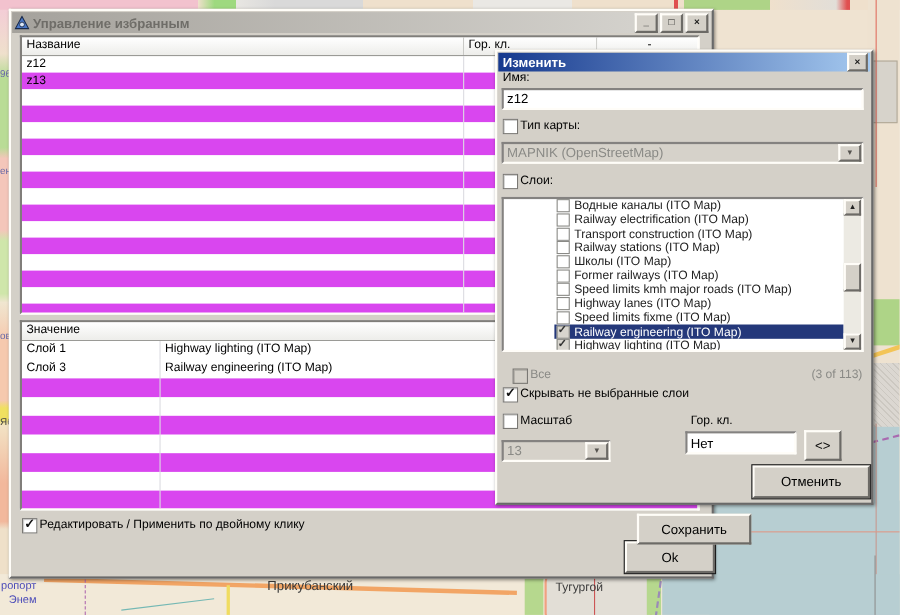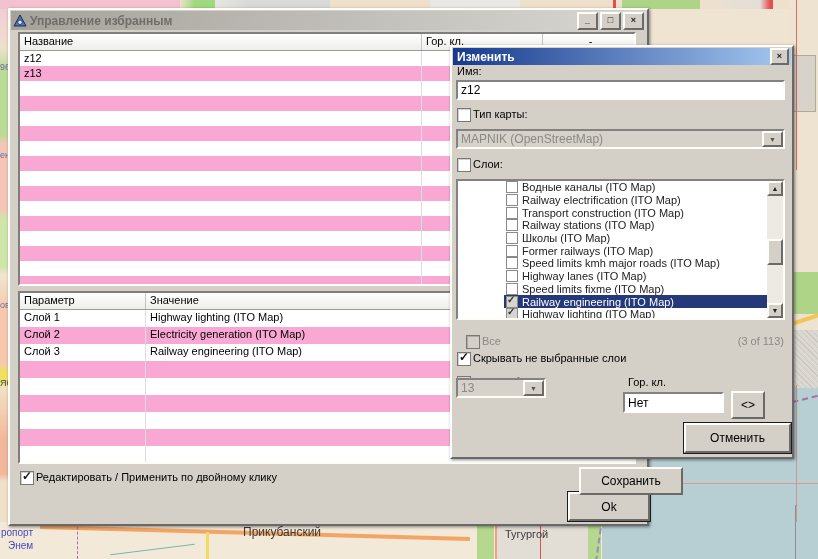--- a/index.html
+++ b/index.html
@@ -36,21 +36,21 @@
   .cb.disabled{background:#d4d0c8;}
   .cbrow{position:absolute;display:flex;gap:2px;font-size:11px;}
   .cbrow .lab{white-space:nowrap;}
   .cbrow.disabled .lab{color:#8a8a86;}
 
   
   .ctable{position:absolute;background:#fff;border:2px solid;border-color:#807e7a #fffdf8 #fffdf8 #807e7a;box-sizing:border-box;overflow:hidden;}
   .thead{display:flex;height:16px;border-bottom:1px solid #9a9a96;}
   .hcell{background:linear-gradient(#ffffff,#ededea);border-right:1px solid #c4c4c0;box-sizing:border-box;font-size:11px;padding:1px 0 0 4px;overflow:hidden;white-space:nowrap;}
   .trow{display:flex;box-sizing:border-box;}
-  .trow.alt{background:#f9a8d4;}
+  .trow.alt{background:#d946ef;}
   .tcell{box-sizing:border-box;padding:1px 4px 0 4px;font-size:11px;overflow:hidden;white-space:nowrap;border-right:1px solid #dcdce2;}
   .t-fav .trow{height:15px;}
   .t-fav .hcell.c0,.t-fav .tcell.c0{width:402px;}
   .t-fav .hcell.c1,.t-fav .tcell.c1{width:121px;}
   .t-fav .hcell.c2,.t-fav .tcell.c2{flex:1;border-right:none;text-align:center;}
   .t-par .trow{height:17px;}
   .t-par .hcell.c0,.t-par .tcell.c0{width:126px;}
   .t-par .hcell.c1,.t-par .tcell.c1{flex:1;border-right:none;text-align:left;}
 
   
@@ -213,31 +213,26 @@
           <div class="trow alt">
             <div class="tcell c0"></div>
             <div class="tcell c1"></div>
             <div class="tcell c2"></div>
           </div>
         </div>
     </div>
 
     <div class="ctable t-par" style="left:8px;top:281px;width:618px;height:173px;">
       <div class="thead" id="par-head">
-          <div class="hcell c0">Параметр</div>
           <div class="hcell c1">Значение</div>
         </div>
       <div id="par-body">
           <div class="trow">
             <div class="tcell c0">Слой 1</div>
             <div class="tcell c1">Highway lighting (ITO Map)</div>
-          </div>
-          <div class="trow alt">
-            <div class="tcell c0">Слой 2</div>
-            <div class="tcell c1">Electricity generation (ITO Map)</div>
           </div>
           <div class="trow">
             <div class="tcell c0">Слой 3</div>
             <div class="tcell c1">Railway engineering (ITO Map)</div>
           </div>
           <div class="trow alt">
             <div class="tcell c0"></div>
             <div class="tcell c1"></div>
           </div>
           <div class="trow">
@@ -370,21 +365,21 @@
         </span>
       <span class="lab">Скрывать не выбранные слои</span>
     </div>
 
     <div class="cbrow" style="left:5px;top:329px;">
       <span class="cb"></span>
       <span class="lab">Масштаб</span>
     </div>
     <div class="lbl" style="left:176px;top:329px;">Гор. кл.</div>
 
-    <div class="combo" style="left:4px;top:331px;width:90px;height:20px;">
+    <div class="combo" style="left:4px;top:353px;width:99px;height:20px;">
       <span class="cval">13</span>
       <span class="dbtn">▼</span>
     </div>
     <input class="field abs" type="text" style="left: 171px; top: 345px; width: 101px; height: 21px;" value="Нет">
     <div class="btn" style="position:absolute;left:279px;top:344px;width:30px;height:24px;">&lt;&gt;</div>
 
     <div class="btn" style="position:absolute;left:127px;top:377px;width:100px;height:24px;margin-top:43px;">Сохранить</div>
     <div class="btn default" style="position:absolute;left:232px;top:376px;width:103px;height:26px;">Отменить</div>
   </div>
 

